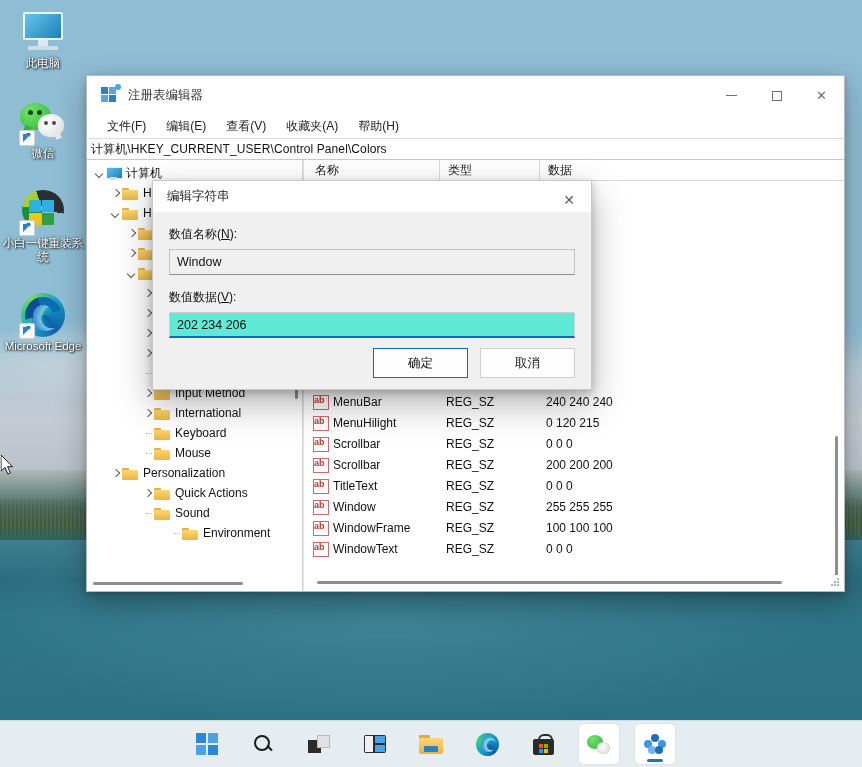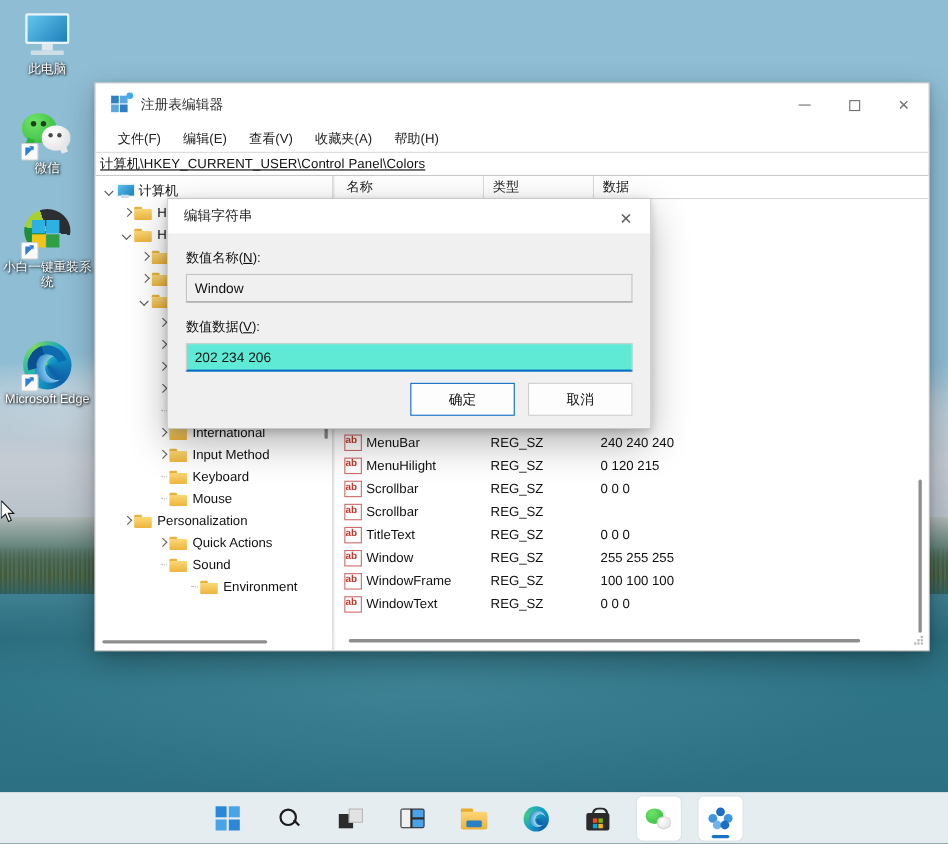--- a/index.html
+++ b/index.html
@@ -129,21 +129,21 @@
   .wbtns { position:absolute; right:0; top:0; height:39px; display:flex; }
   .wbtn { width:45px; height:39px; display:flex; align-items:center; justify-content:center;
           color:#6f6f6f; font-size:13px; }
   .wbtn .bar { width:11px; height:1px; background:#6f6f6f; }
   .wbtn .sqr { width:10px; height:10px; border:1px solid #6f6f6f; }
 
   .menubar { height:23px; display:flex; align-items:center; padding-left:12px; background:#fff; }
   .menubar .mi { font-size:12px; color:#222; padding:2px 8px; margin-right:4px; cursor:default; }
 
   .addrbar { height:22px; border-top:1px solid #dadada; border-bottom:1px solid #c9c9c9;
-             display:flex; align-items:center; padding-left:4px; background:#fff;text-decoration:underline; }
+             display:flex; align-items:center; padding-left:4px; background:#fff; }
   .addrbar .path { font-size:12px; color:#111; letter-spacing:0.1px; }
 
   .panes { flex:1; display:flex; min-height:0; background:#fff; position:relative; }
 
   
   .treepane { width:216px; background:#fff; position:relative; overflow:hidden;
               border-right:1px solid #d7d7d7; }
   .treescroll { position:absolute; left:0; top:0; right:0; bottom:0; padding-top:3px; }
   .trow { height:20px; display:flex; align-items:center; font-size:12px; color:#111;
           white-space:nowrap; position:relative; }
@@ -337,21 +337,21 @@
         <i class="q q1"></i>
         <i class="q q2"></i>
         <i class="q q3"></i>
         <i class="q q4"></i>
       </span>
     <span class="shortcut-arrow"></span>
   </div>
   <div class="lbl">小白一键重装系统</div>
 </div>
 
-<div class="dicon" style="left:0px; top:308px;">
+<div class="dicon" style="left:0px; top:291px;">
   <div class="glyph">
     <span class="edge-o"></span>
       <span class="edge-c"></span>
     <span class="shortcut-arrow"></span>
   </div>
   <div class="lbl">Microsoft Edge</div>
 </div>
 
 <div id="regedit">
 
@@ -442,26 +442,26 @@
             <span></span>
           </div>
           <div class="trow" style="padding-left: 54px;">
             <span class="chev none"></span>
             <span class="folder"></span>
             <span></span>
           </div>
           <div class="trow" style="padding-left: 54px;">
             <span class="chev right"></span>
             <span class="folder"></span>
+            <span>Input Method</span>
+          </div>
+          <div class="trow" style="padding-left: 54px;">
+            <span class="chev right"></span>
+            <span class="folder"></span>
             <span>International</span>
-          </div>
-          <div class="trow" style="padding-left: 54px;">
-            <span class="chev right"></span>
-            <span class="folder"></span>
-            <span>Input Method</span>
           </div>
           <div class="trow" style="padding-left: 54px;">
             <span class="chev none"></span>
             <span class="folder"></span>
             <span>Keyboard</span>
           </div>
           <div class="trow" style="padding-left: 54px;">
             <span class="chev none"></span>
             <span class="folder"></span>
             <span>Mouse</span>
@@ -579,20 +579,21 @@
           <div class="lrow">
             <span class="abico"></span>
             <span class="l-name">Scrollbar</span>
             <span class="l-type">REG_SZ</span>
             <span class="l-data">0 0 0</span>
           </div>
           <div class="lrow">
             <span class="abico"></span>
             <span class="l-name">Scrollbar</span>
             <span class="l-type">REG_SZ</span>
+            <span class="l-data">200 200 200</span>
           </div>
           <div class="lrow">
             <span class="abico"></span>
             <span class="l-name">TitleText</span>
             <span class="l-type">REG_SZ</span>
             <span class="l-data">0 0 0</span>
           </div>
           <div class="lrow">
             <span class="abico"></span>
             <span class="l-name">Window</span>

